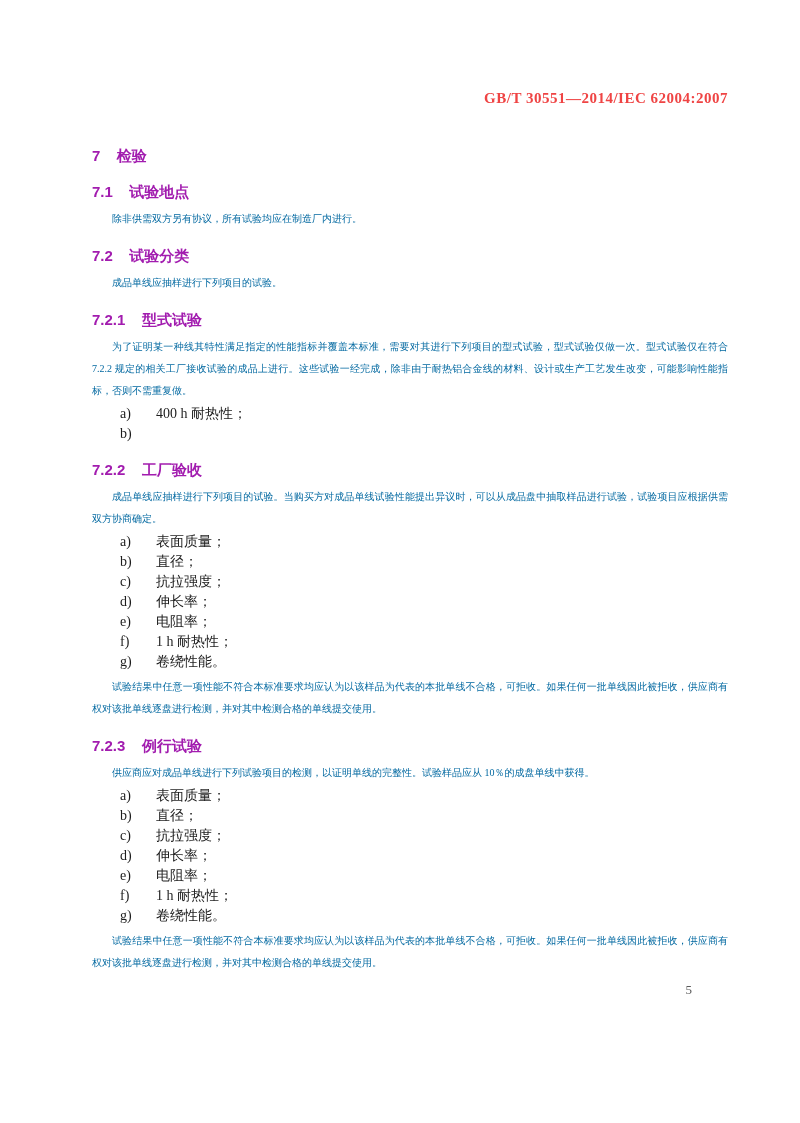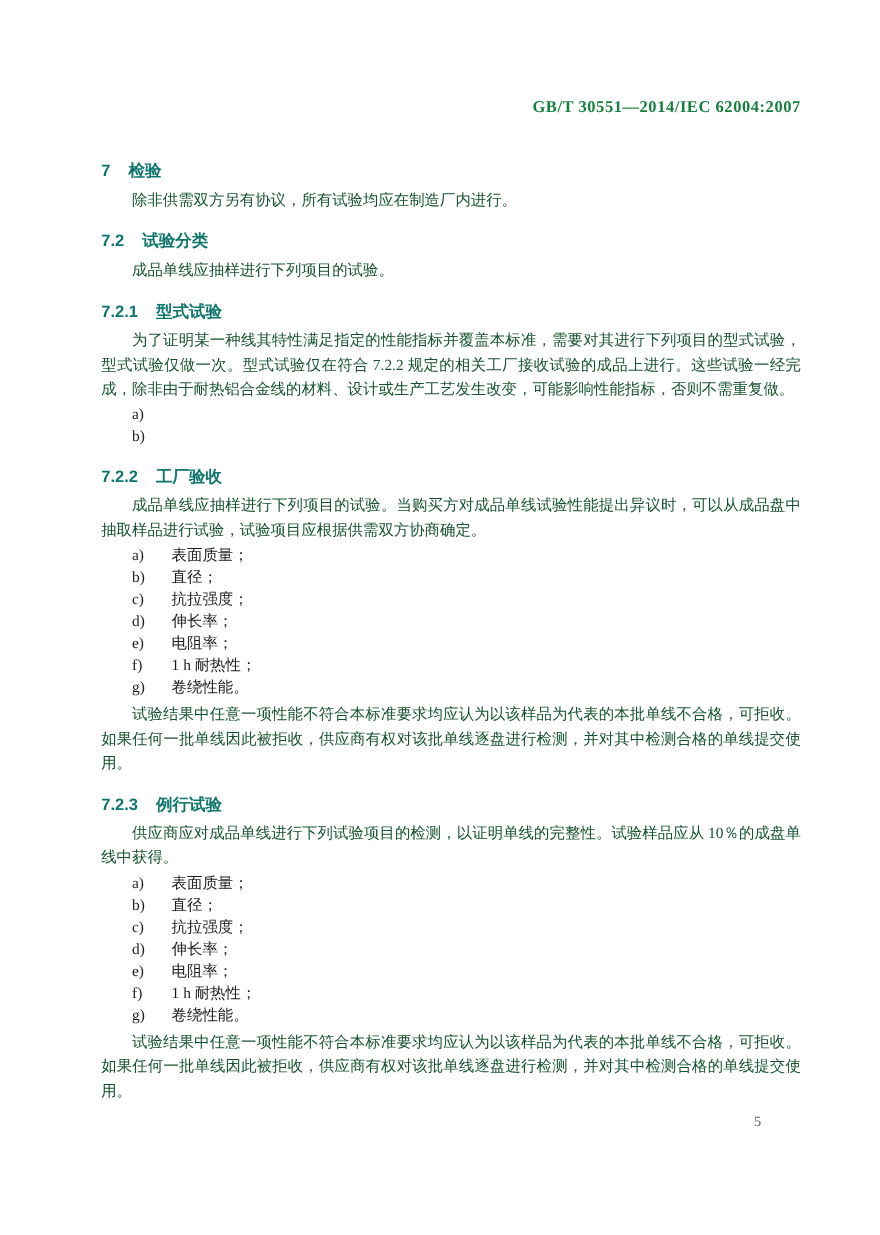--- a/index.html
+++ b/index.html
@@ -16,39 +16,39 @@
     background: #ffffff;
     position: relative;
   }
   .std-header {
     text-align: right;
     font-family: "Liberation Serif", "DejaVu Serif", serif;
     font-weight: bold;
     font-size: 15px;
     height: 18px;
     letter-spacing: 0.5px;
-    color: #15803d;
+    color: #ef4444;
   }
   .heading {
     font-family: "Liberation Sans", "DejaVu Sans", sans-serif;
     font-weight: bold;
     font-size: 15px;
-    color: #0f766e;
+    color: #a21caf;
     line-height: 20px;
   }
   .h-main { margin-top: 38px; }
   .h-sub  { margin-top: 16px; }
   .sec-num { margin-right: 1.1em; font-family: "Liberation Sans", "DejaVu Sans", sans-serif; }
   .para {
     margin-top: 6px;
-    font-size: 14px;
+    font-size: 10px;
     line-height: 22px;
     text-indent: 2em;
     text-align: justify;
-    color: #14532d;
+    color: #0369a1;
   }
   .para.cont { margin-top: 4px; }
   .list { margin-top: 2px; }
   .li {
     display: flex;
     line-height: 20px;
     font-size: 14px;
     padding-left: 2em;
     color: #1c1c1c;
   }
@@ -66,34 +66,38 @@
 <body>
 
 <div class="page">
 
   <div class="std-header">GB/T 30551—2014/IEC 62004:2007</div>
 
   <div class="heading h-main">
     <span class="sec-num">7</span><span>检验</span>
   </div>
 
+  <div class="heading h-sub">
+    <span class="sec-num">7.1</span><span>试验地点</span>
+  </div>
   <p class="para">除非供需双方另有协议，所有试验均应在制造厂内进行。</p>
 
   <div class="heading h-sub">
     <span class="sec-num">7.2</span><span>试验分类</span>
   </div>
   <p class="para">成品单线应抽样进行下列项目的试验。</p>
 
   <div class="heading h-sub">
     <span class="sec-num">7.2.1</span><span>型式试验</span>
   </div>
   <p class="para">为了证明某一种线其特性满足指定的性能指标并覆盖本标准，需要对其进行下列项目的型式试验，型式试验仅做一次。型式试验仅在符合 7.2.2 规定的相关工厂接收试验的成品上进行。这些试验一经完成，除非由于耐热铝合金线的材料、设计或生产工艺发生改变，可能影响性能指标，否则不需重复做。</p>
   <div class="list">
     <div class="li">
       <span class="li-letter">a)</span>
+      <span class="li-text">400 h 耐热性；</span>
     </div>
     <div class="li">
       <span class="li-letter">b)</span>
     </div>
   </div>
 
   <div class="heading h-sub">
     <span class="sec-num">7.2.2</span><span>工厂验收</span>
   </div>
   <p class="para">成品单线应抽样进行下列项目的试验。当购买方对成品单线试验性能提出异议时，可以从成品盘中抽取样品进行试验，试验项目应根据供需双方协商确定。</p>

